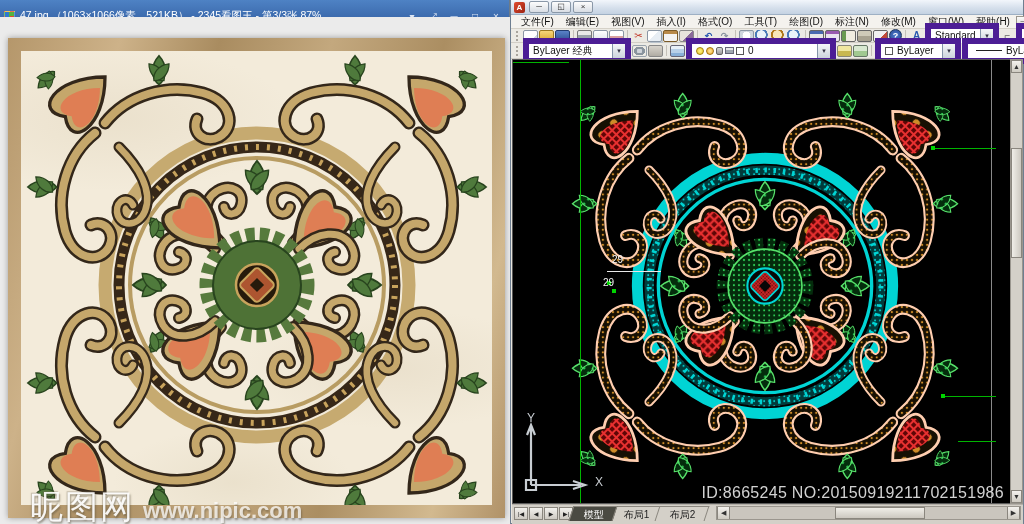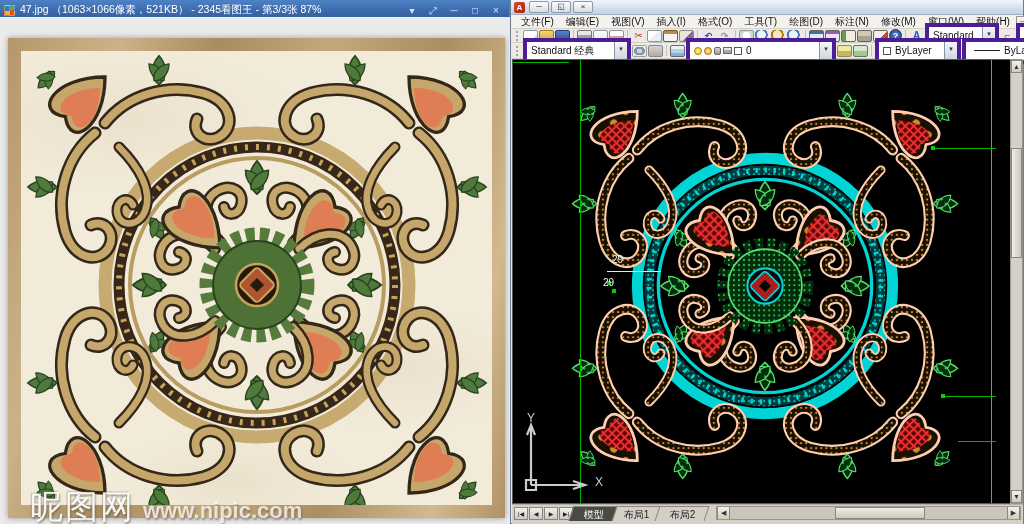--- a/index.html
+++ b/index.html
@@ -1,21 +1,21 @@
 <!DOCTYPE html>
 <html><head>
 <meta charset="utf-8">
 <style>
   * { margin:0; padding:0; box-sizing:border-box; }
   html,body { width:1024px; height:524px; overflow:hidden; font-family:"Liberation Sans", sans-serif; }
   #app { position:relative; width:1024px; height:524px; background:#9aa5b1; }
 
   
   .viewer { position:absolute; left:0; top:0; width:510px; height:524px; background:#ebebeb; border-right:1px solid #6c7b8a; }
-  .v-title { position:absolute; left:0; top:0; width:100%; height:17px; background:linear-gradient(#4e82c4,#3a68ab 60%,#325e9e); display:flex; align-items:center; padding:10px 4px; }
+  .v-title { position:absolute; left:0; top:0; width:100%; height:17px; background:linear-gradient(#4e82c4,#3a68ab 60%,#325e9e); display:flex; align-items:center; padding:16px 4px; }
   .v-ico { width:11px; height:11px; margin-right:5px; flex:none;
     background:conic-gradient(#56b33c 0 25%, #e04b2f 0 50%, #f0b429 0 75%, #2f78d0 0); border:1px solid #fff3; }
   .v-title-text { color:#fff; font-size:10.5px; flex:1; white-space:nowrap; overflow:hidden; }
   .v-btns { display:flex; gap:7px; margin-right:2px; }
   .v-btn { color:#dce6f5; font-size:10px; line-height:15px; width:14px; text-align:center; cursor:default; }
   .v-body { position:absolute; left:0; top:17px; width:510px; height:507px; background:#ebebeb; overflow:hidden; }
   .tile-frame { position:absolute; left:8px; top:21px; width:497px; height:480px;
     background:linear-gradient(105deg,#b5976b,#cdb289 18%,#a98c60 34%,#c3a87e 52%,#ab8e62 70%,#d2b98f 88%,#b09268);
     box-shadow:0 0 6px rgba(0,0,0,.35); }
   .tile-field { position:absolute; left:13px; top:13px; right:13px; bottom:13px; overflow:hidden;
@@ -69,21 +69,21 @@
   .ti-ss { background:linear-gradient(#cfcab8 50%, #a8a290 50%); border:1px solid #666; }
   .ti-mk { background:linear-gradient(135deg,#f0f0f0 60%, #c04a3a 60%); border:1px solid #666; }
   .ti-help { background:radial-gradient(#4a7ad0,#2a4a90); border:1px solid #1c355e; color:#fff; font-weight:bold; border-radius:50%; width:13px; height:13px; line-height:12px; }
   .ti-A { color:#2858b0; font-weight:bold; font-size:10px; }
   .ti-dim { color:#666; font-size:10px; }
   .ti-gear { background:radial-gradient(#cfd4da 30%, #8a949e 32%, #8a949e 60%, transparent 62%); border:1px solid #98a2ac; }
   .ti-disp { background:linear-gradient(#d8d4cc,#b0aca4); border:1px solid #888; }
   .ti-layers { background:linear-gradient(#e8f0f8 33%, #b8d0e8 33%, #b8d0e8 66%, #8ab0d8 66%); border:1px solid #667; }
   .ti-mkcur { background:linear-gradient(#f0e8a0 50%, #c8b850 50%); border:1px solid #887; }
   .ti-lprev { background:linear-gradient(#d8e8d0 50%, #a0c890 50%); border:1px solid #676; }
-  .combo { height:26px; background:#fff; border:4px solid #4c1d95; display:flex; align-items:center; font-size:10px; color:#111; padding-left:4px; flex:none; }
+  .combo { height:26px; background:#fff; border:6px solid #4c1d95; display:flex; align-items:center; font-size:10px; color:#111; padding-left:4px; flex:none; }
   .combo .arrow { margin-left:auto; width:13px; height:100%; background:linear-gradient(#f4f6f8,#ccd4dc); border-left:1px solid #8494a8; font-size:7px; line-height:13px; text-align:center; color:#334; }
   .lc-mini { display:flex; gap:2px; align-items:center; margin-right:4px; }
   .dot-bulb { width:8px; height:8px; border-radius:50%; background:radial-gradient(#fff48a,#e8c820); border:1px solid #a08010; }
   .dot-sun { width:8px; height:8px; border-radius:50%; background:radial-gradient(#ffe9a0,#f0a820); border:1px solid #a07010; }
   .dot-lock { width:7px; height:8px; background:linear-gradient(#d8d8d8,#9a9a9a); border:1px solid #666; border-radius:2px; }
   .dot-print { width:9px; height:7px; background:linear-gradient(#e8e8e8 40%,#a0a8b0 40%); border:1px solid #667; }
   .swatch { width:8px; height:8px; background:#fff; border:1px solid #555; }
   .ltline { width:26px; height:1px; background:#222; margin:0 4px; }
 
   
@@ -289,21 +289,21 @@
       </div>
       <span class="ti ti-dim">⌐</span>
       <div class="combo" style="width:66px">
         <span>Standard</span>
       </div>
     </div>
 
     <div class="c-tb c-tb2">
       <div class="grip"></div>
       <div class="combo" style="width:108px">
-        <span>Standard 经典</span>
+        <span>ByLayer 经典</span>
         <span class="arrow">▾</span>
       </div>
       <span class="ti ti-gear"></span>
       <span class="ti ti-disp"></span>
       <div class="tsep"></div>
       <span class="ti ti-layers"></span>
       <div class="combo" style="width:150px">
         <span class="lc-mini">
           <span class="dot-bulb"></span>
           <span class="dot-sun"></span>
@@ -348,20 +348,21 @@
         <div class="dimline" style="left:94px;width:54px;top:211px"></div>
         <div class="dimtext" style="left:99px;top:193px">29</div>
         <div class="dimtext" style="left:90px;top:216px">29</div>
 
         <svg class="ucs" viewBox="0 0 86 86">
           <path d="M14,74 L14,16 M10,24 L14,14 L18,24 M14,74 L64,74 M56,70 L68,74 L56,78 M9,69 h10 v10 h-10 Z" fill="none" stroke="#c8cdd2" stroke-width="2.2"></path>
         </svg>
         <span class="ucs-label" style="left:14px;bottom:78px">Y</span>
         <span class="ucs-label" style="left:82px;bottom:14px">X</span>
 
+        <div class="cad-id">ID:8665245 NO:20150919211702151986</div>
       </div>
 
       <div class="vscroll">
         <div class="scr-btn">▲</div>
         <div class="scr-track">
           <div class="scr-thumb-v"></div>
         </div>
         <div class="scr-btn">▼</div>
       </div>
     </div>

